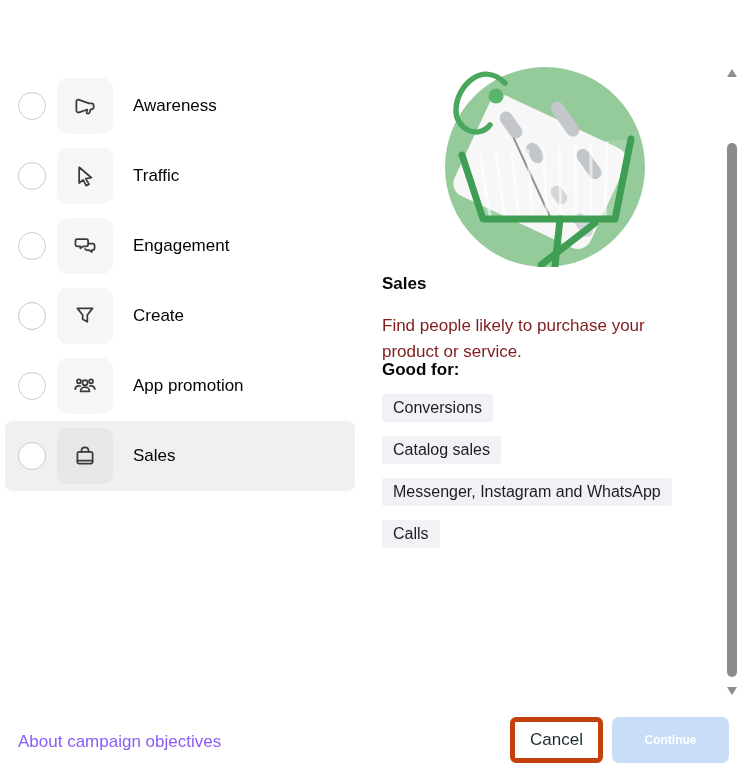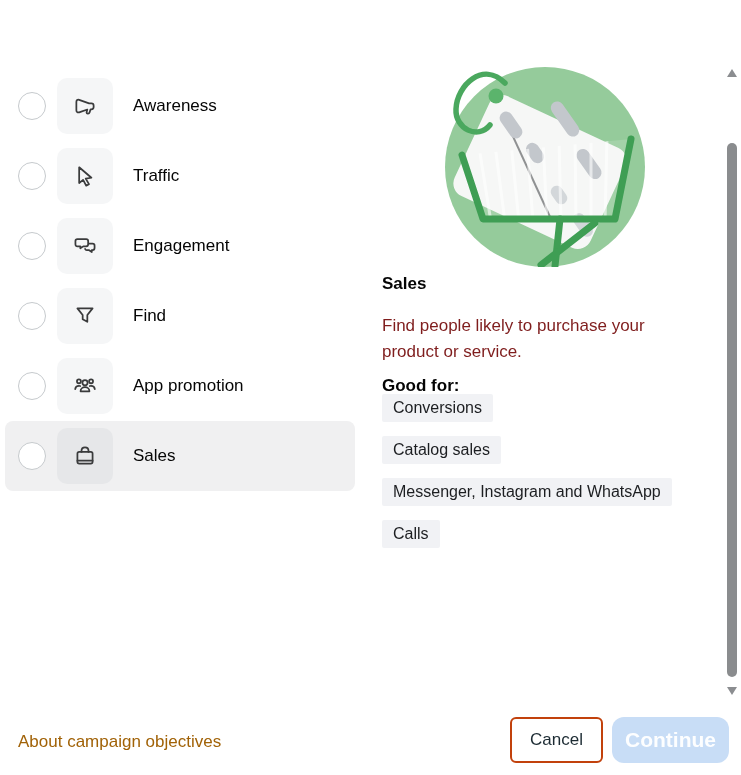--- a/index.html
+++ b/index.html
@@ -43,21 +43,21 @@
     display:flex; align-items:center; justify-content:center;
   }
   .obj-row.selected .icon-tile { background:#e6e7e9; }
   .icon-tile svg { width:28px; height:28px; stroke:#3a3b3c; stroke-width:1.5; fill:none; stroke-linecap:round; stroke-linejoin:round; }
   .obj-label { margin-left:20px; font-size:17px; color:#050505; }
 
   
   .illustration { position:absolute; top:67px; left:445px; width:200px; height:200px; }
   .detail-title { position:absolute; top:274px; left:382px; font-size:17px; font-weight:700; color:#050505; }
   .detail-desc  { position:absolute; top:313px; left:382px; width:298px; font-size:17px; line-height:26px; color:#7f1d1d; }
-  .good-for     { position:absolute; top:360px; left:382px; font-size:17px; font-weight:700; color:#050505;margin-top:16px; }
+  .good-for     { position:absolute; top:360px; left:382px; font-size:17px; font-weight:700; color:#050505; }
   .tags { position:absolute; top:394px; left:382px; display:flex; flex-direction:column; align-items:flex-start; gap:14px; }
   .tag {
     background:#f1f2f5; border-radius:2px; padding:5px 11px;
     font-size:16px; color:#1c1e21; white-space:nowrap;
   }
 
   
   .scrollbar { position:absolute; top:63px; right:2px; width:14px; height:642px; }
   .scroll-arrow-up, .scroll-arrow-down {
     position:absolute; left:2px; width:0; height:0; cursor:pointer;
@@ -66,32 +66,32 @@
   .scroll-arrow-up   { top:6px;  border-bottom:8px solid #8b8d90; }
   .scroll-arrow-down { top:624px; border-top:8px solid #8b8d90; }
   .scroll-thumb {
     position:absolute; top:80px; left:1.5px; width:10px; height:534px;
     background:#8a8c8e; border-radius:5px; cursor:pointer;
   }
 
   
   .footer { position:absolute; left:0; bottom:0; width:741px; height:70px; background:#fff; }
   .footer-link {
-    position:absolute; left:18px; top:27px; font-size:17px; color:#a16207;
+    position:absolute; left:18px; top:27px; font-size:17px; color:#8b5cf6;
     text-decoration:none; cursor:pointer;
   }
   .btn-cancel {
     position:absolute; right:138px; bottom:12px; width:93px; height:46px;
-    background:#fff; border:2px solid #c2410c; border-radius:6px; cursor:pointer;
+    background:#fff; border:5px solid #c2410c; border-radius:6px; cursor:pointer;
     font-family:"Liberation Sans", sans-serif; font-size:17px; color:#1c2b33;
   }
   .btn-continue {
     position:absolute; right:12px; bottom:12px; width:117px; height:46px;
-    background:#c8ddf6; border:none; border-radius:12px; cursor:default;
-    font-family:"Liberation Sans", sans-serif; font-size:21px; font-weight:700; color:#fdfeff;
+    background:#c8ddf6; border:none; border-radius:7px; cursor:default;
+    font-family:"Liberation Sans", sans-serif; font-size:12px; font-weight:700; color:#fdfeff;
   }
 </style>
 </head>
 <body>
 
 <div class="stage">
 
 
   <div class="obj-list">
 
@@ -126,21 +126,21 @@
       <span class="obj-label">Engagement</span>
     </div>
 
     <div class="obj-row">
       <span class="radio"></span>
       <span class="icon-tile">
         <svg viewBox="0 0 24 24">
           <path d="M5.5 5.5 H18.5 L14 11.2 V17 L10 14.8 V11.2 Z"></path>
         </svg>
       </span>
-      <span class="obj-label">Find</span>
+      <span class="obj-label">Create</span>
     </div>
 
     <div class="obj-row">
       <span class="radio"></span>
       <span class="icon-tile">
         <svg viewBox="0 0 24 24">
           <circle cx="12" cy="9.2" r="2.2"></circle>
           <path d="M8.2 16.5 C8.2 14.4 9.9 13 12 13 C14.1 13 15.8 14.4 15.8 16.5 Z"></path>
           <circle cx="6.8" cy="8" r="1.7"></circle>
           <path d="M3.6 14.6 C3.8 12.9 5.1 11.8 6.8 11.8 C7.2 11.8 7.6 11.9 7.9 12"></path>

